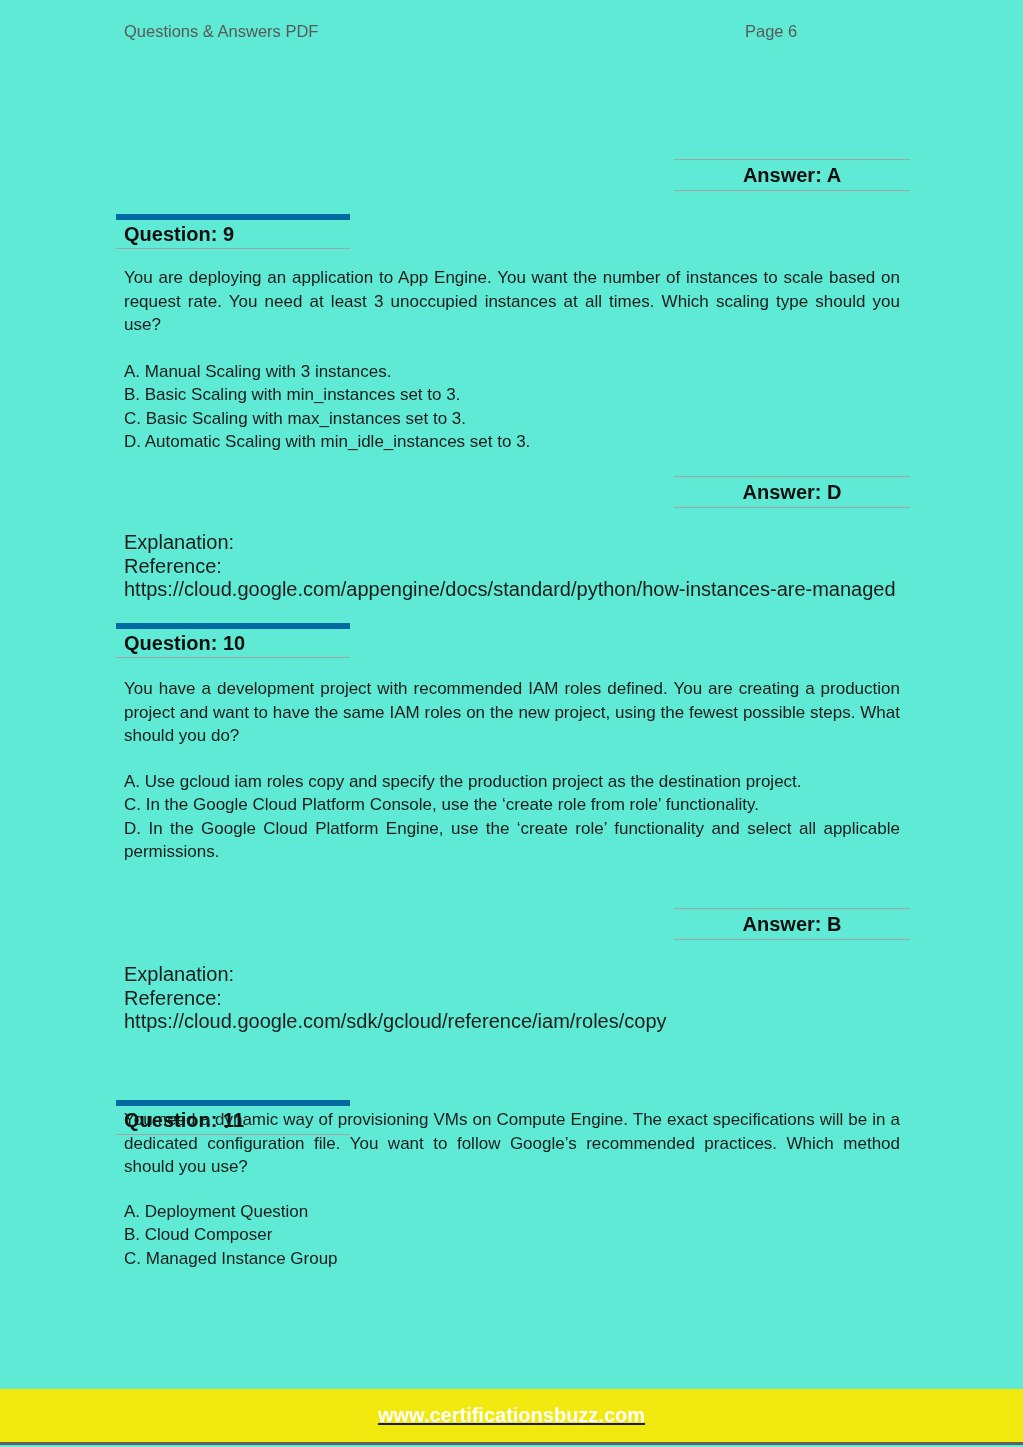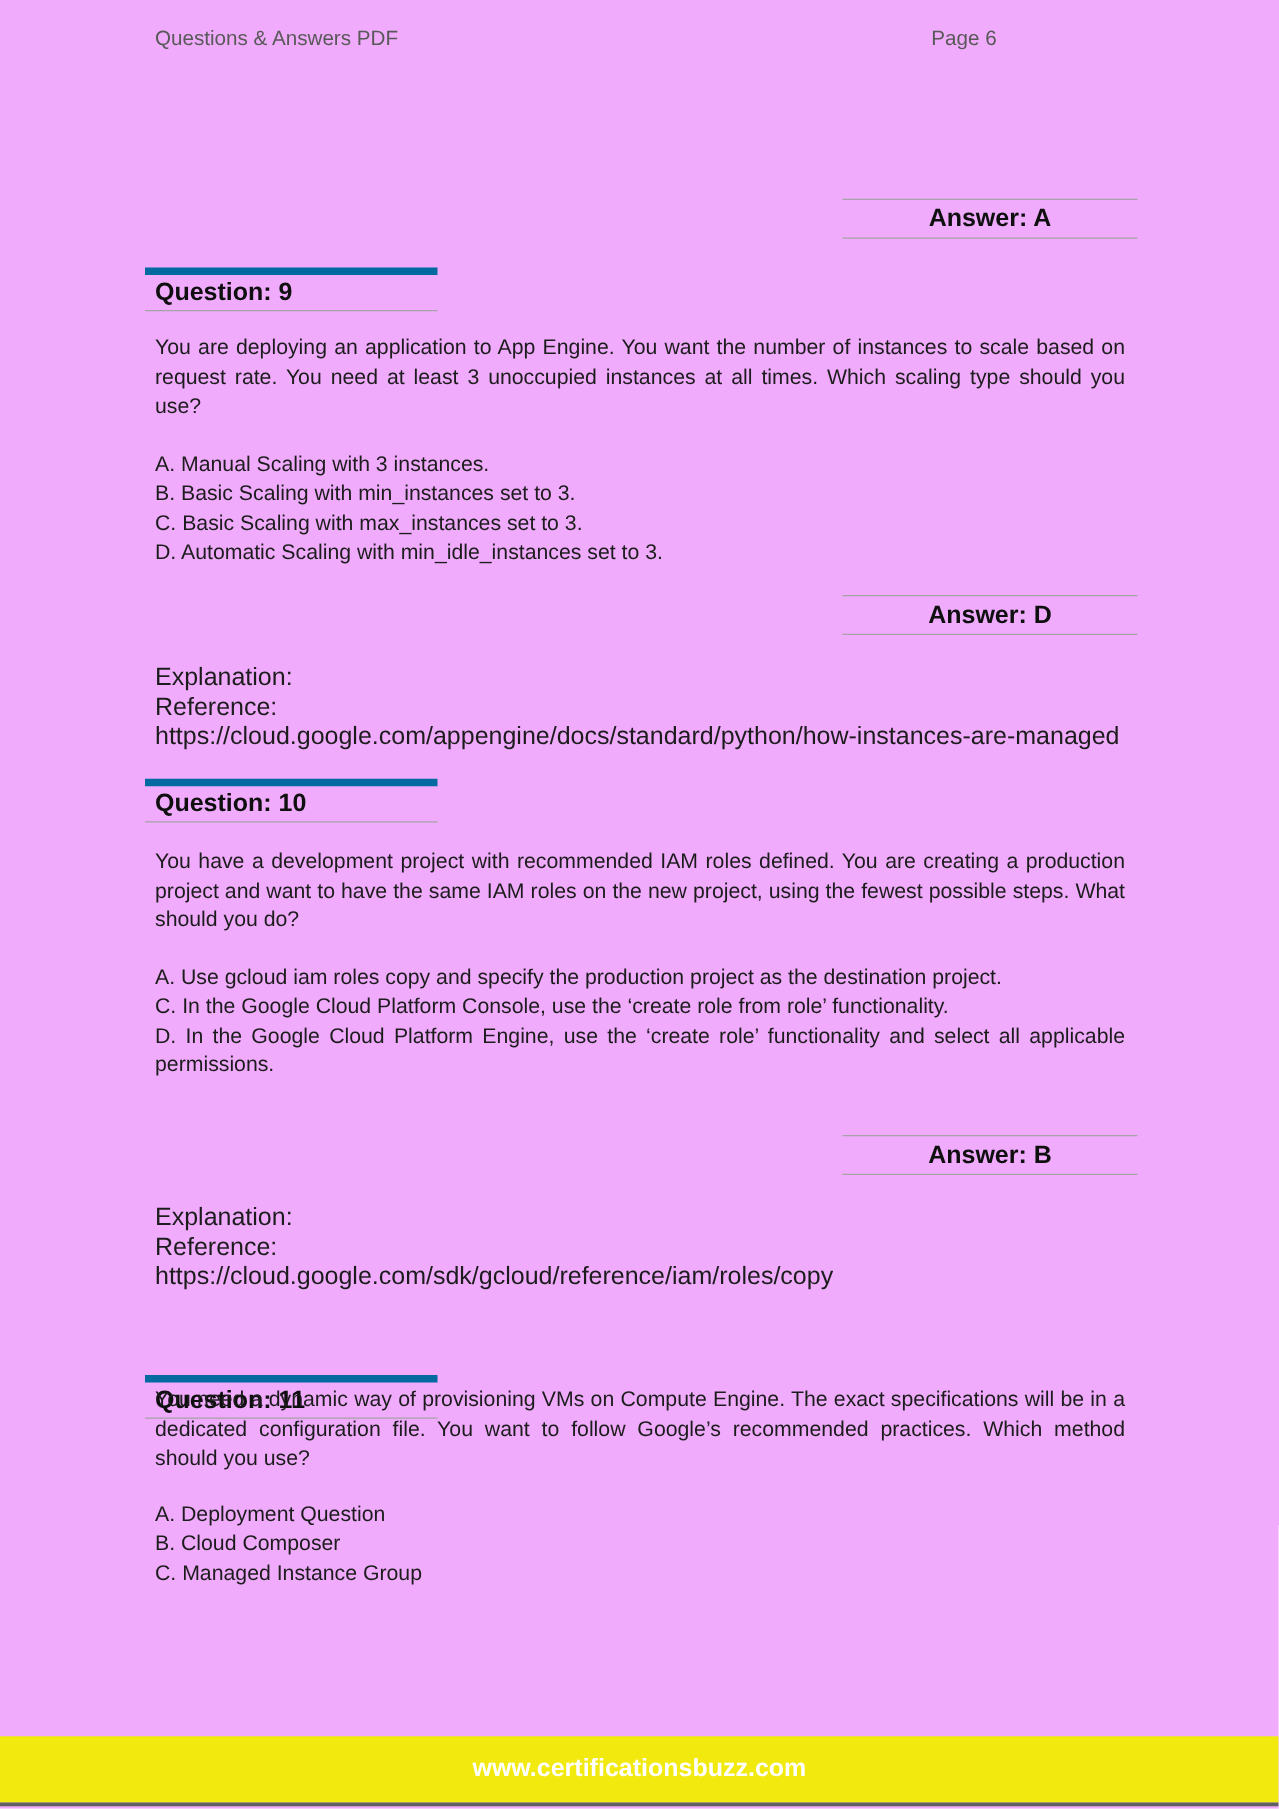--- a/index.html
+++ b/index.html
@@ -1,20 +1,20 @@
 <!DOCTYPE html>
 <html><head>
 <meta charset="utf-8">
 <style>
   html, body { margin: 0; padding: 0; background: #ffffff; }
   .page {
     position: relative;
     width: 1023px;
     height: 1447px;
-    background: #f0abfc;
+    background: #5eead4;
     font-family: "Liberation Sans", sans-serif;
     color: #1c1c1c;
     overflow: hidden;
   }
   .hdr {
     position: absolute;
     top: 22px;
     font-size: 16.5px;
     color: #595959;
   }
@@ -72,20 +72,21 @@
   .footer-bar {
     position: absolute;
     left: 0;
     top: 1389px;
     width: 1023px;
     height: 53px;
     background: #f2e90f;
     display: flex;
     align-items: center;
     justify-content: center;
+    text-decoration: underline;
   }
   .footer-url {
     color: #ffffff;
     font-weight: 700;
     font-size: 20px;
   }
   .page-bottom-edge {
     position: absolute;
     left: 0;
     top: 1442px;

